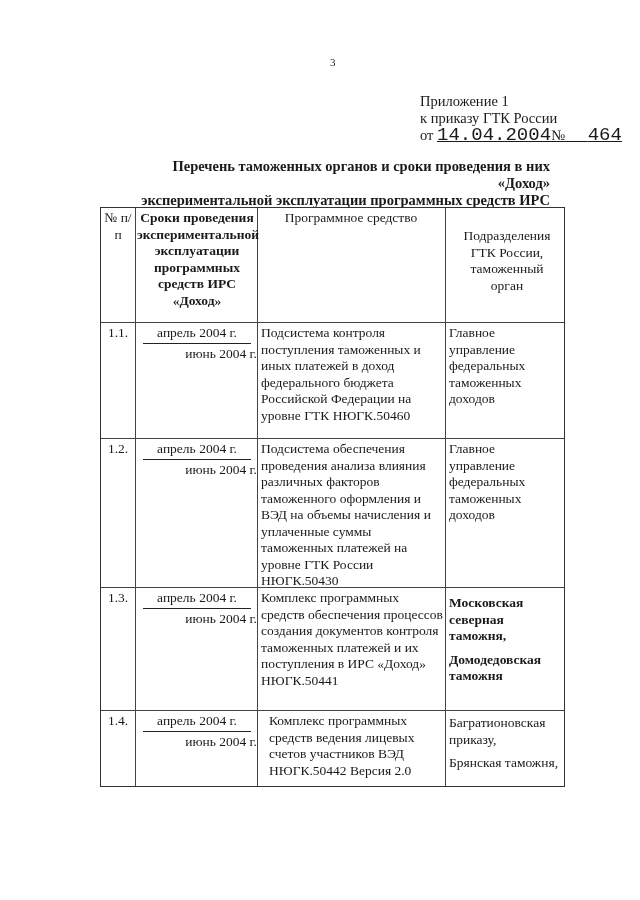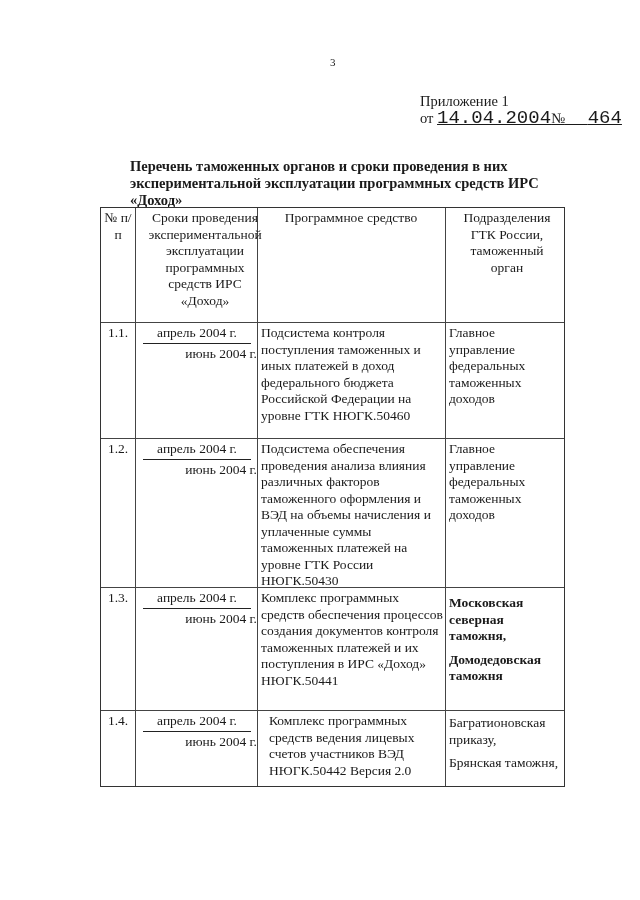--- a/index.html
+++ b/index.html
@@ -1,66 +1,67 @@
 <!DOCTYPE html>
 <html><head>
 <meta charset="utf-8">
 <style>
   html, body { margin: 0; padding: 0; background: #ffffff; }
   body { width: 640px; height: 900px; position: relative; overflow: hidden;
          font-family: "Liberation Serif", serif; color: #1a1a1a; }
   .page-num { position: absolute; left: 330px; top: 56px; font-size: 11px; }
   .appendix { position: absolute; left: 420px; top: 93px; font-size: 14.5px; line-height: 17px; }
   .appendix .u { text-decoration: underline; font-family: "Liberation Mono", monospace; font-size: 19px; }
-  .title { position: absolute; left: 130px; width: 420px; top: 158px; text-align: left;
+  .title { position: absolute; left: 130px; width: 420px; top: 158px; text-align: right;
            font-weight: bold; font-size: 14.5px; line-height: 17px; }
   .tbl { position: absolute; left: 100px; top: 207px; width: 465px; height: 580px;
          border: 1.5px solid #333; box-sizing: border-box; padding-left: 40px; }
   .vline { position: absolute; top: 0; bottom: 0; width: 0; border-left: 1.2px solid #444; }
   .hline { position: absolute; left: 0; right: 0; height: 0; border-top: 1.2px solid #444; }
   .cell { position: absolute; font-size: 13.5px; line-height: 16.5px; }
   .c-center { text-align: center; }
   .date-top { text-align: center; border-bottom: 1.2px solid #222; padding-bottom: 1px; margin: 0 6px; }
   .date-bot { text-align: right; padding-top: 2px; }
   .org-item { margin-bottom: 7px; }
 </style>
 </head>
 <body>
 
 <div class="page-num">3</div>
 
 <div class="appendix">
   <div>Приложение 1</div>
+  <div>к приказу ГТК России</div>
   <div>
     <span>от</span>
     <span class="u">14.04.2004</span><span class="u" style="font-family:'Liberation Serif',serif;font-size:14.5px;">№</span><span class="u">&nbsp;&nbsp;</span><span class="u">464</span>
   </div>
 </div>
 
 <div class="title">
   <div>Перечень таможенных органов и сроки проведения в них</div>
+  <div>«Доход»</div>
   <div>экспериментальной эксплуатации программных средств ИРС</div>
-  <div>«Доход»</div>
 </div>
 
 <div class="tbl">
 
   <div class="vline" style="left:34px;"></div>
   <div class="vline" style="left:156px;"></div>
   <div class="vline" style="left:344px;"></div>
 
   <div class="hline" style="top:114px;"></div>
   <div class="hline" style="top:230px;"></div>
   <div class="hline" style="top:379px;"></div>
   <div class="hline" style="top:502px;"></div>
 
   <div class="cell c-center" style="left:2px; top:2px; width:30px;">№ п/п</div>
-  <div class="cell c-center" style="left:44px; top:2px; width:120px;">Сроки проведения экспериментальной эксплуатации программных средств ИРС «Доход»</div>
+  <div class="cell c-center" style="left:36px; top:2px; width:120px;font-weight:bold;">Сроки проведения экспериментальной эксплуатации программных средств ИРС «Доход»</div>
   <div class="cell c-center" style="left:158px; top:2px; width:184px;">Программное средство</div>
-  <div class="cell c-center" style="left:352px; top:2px; width:108px;">Подразделения ГТК России, таможенный орган</div>
+  <div class="cell c-center" style="left:352px; top:20px; width:108px;">Подразделения ГТК России, таможенный орган</div>
 
   <div class="cell c-center" style="left:2px; top:117px; width:30px;">1.1.</div>
   <div class="cell" style="left:36px; top:117px; width:120px;">
     <div class="date-top">апрель 2004 г.</div>
     <div class="date-bot">июнь 2004 г.</div>
   </div>
   <div class="cell" style="left:160px; top:117px; width:184px;">Подсистема контроля поступления таможенных и иных платежей в доход федерального бюджета Российской Федерации на уровне ГТК НЮГК.50460</div>
   <div class="cell" style="left:348px; top:117px; width:110px;">
     <div class="org-item">Главное управление федеральных таможенных доходов</div>
   </div>

